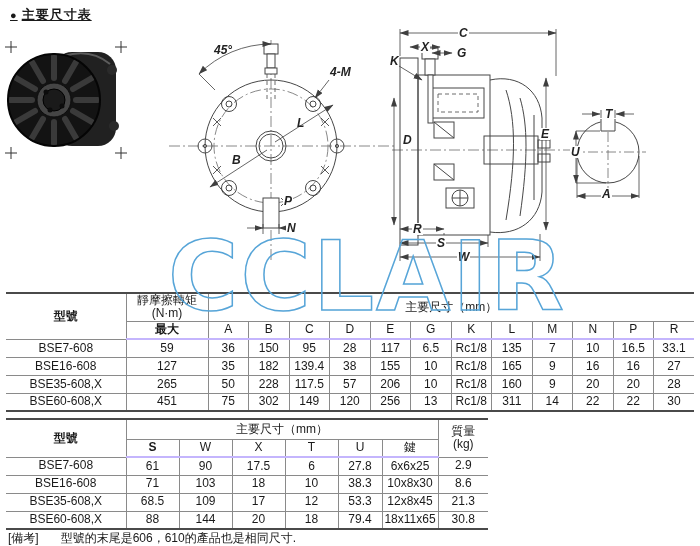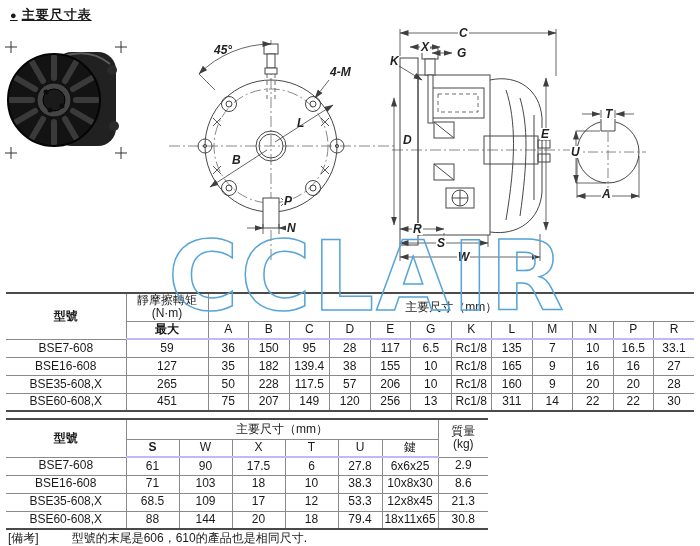--- a/index.html
+++ b/index.html
@@ -33,21 +33,21 @@
   .t1 thead tr:first-child{height:27px;}
   .t1 thead tr.subhead{height:18px;}
   .t1 tbody tr{height:18px;}
   .t2 thead tr:first-child{height:20px;}
   .t2 thead tr.subhead{height:18px;}
   .t2 tbody tr{height:18px;}
   .dim-table td.model{font-weight:normal;}
   .two-line{font-size:12px;}
   .watermark{position:absolute;left:164px;top:226px;z-index:6;pointer-events:none;}
   .footer{position:absolute;top:530px;left:8px;font-size:12px;z-index:2;}
-  .footer .tag{margin-right:33px;}
+  .footer .tag{margin-right:22px;}
 </style>
 </head>
 <body>
 
 <div class="title">
   <span class="bullet">●</span><span>主要尺寸表</span>
 </div>
 
 <svg class="drawing" style="left:4px;top:40px;" width="126" height="120" viewBox="0 0 126 120">
   <g stroke="#333" stroke-width="1">
@@ -336,21 +336,21 @@
         <td>160</td>
         <td>9</td>
         <td>20</td>
         <td>20</td>
         <td>28</td>
       </tr>
       <tr>
         <td class="model">BSE60-608,X</td>
         <td>451</td>
         <td>75</td>
-        <td>207</td>
+        <td>302</td>
         <td>149</td>
         <td>120</td>
         <td>256</td>
         <td>13</td>
         <td>Rc1/8</td>
         <td>311</td>
         <td>14</td>
         <td>22</td>
         <td>22</td>
         <td>30</td>

